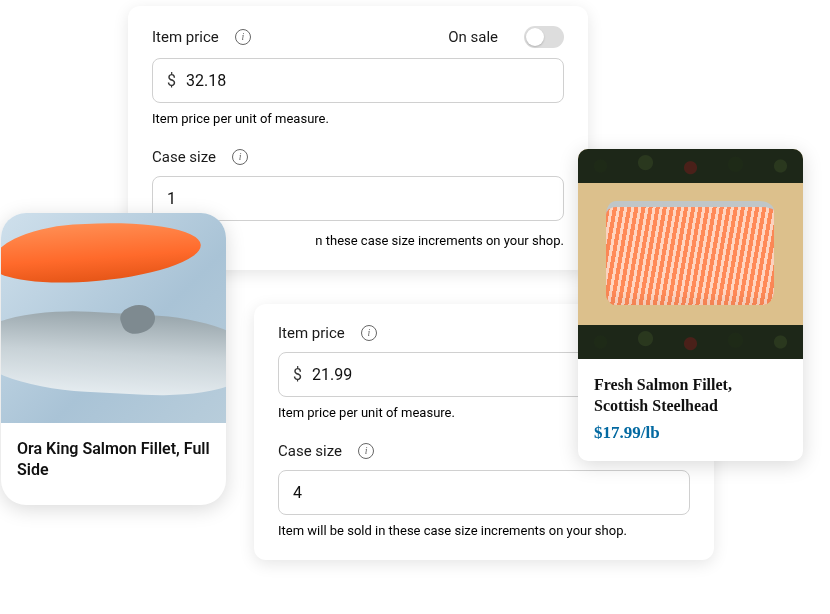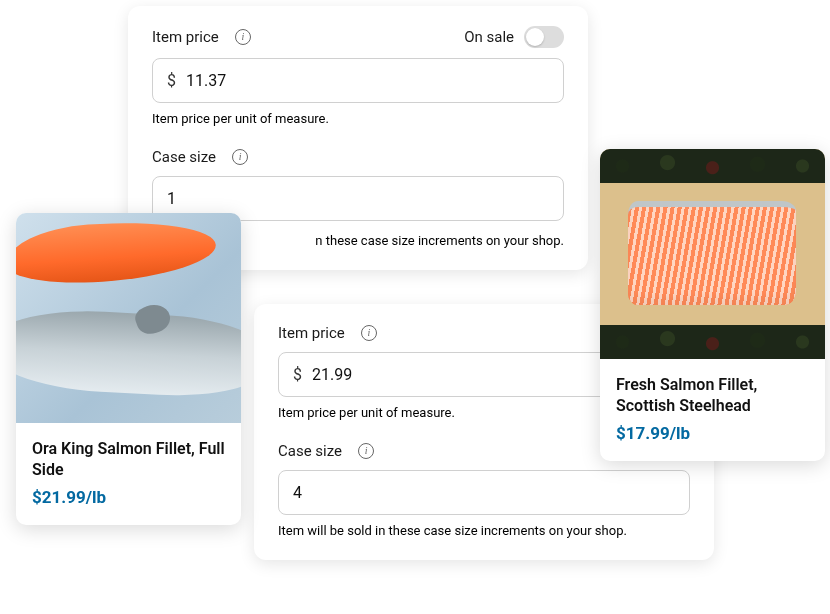--- a/index.html
+++ b/index.html
@@ -41,21 +41,21 @@
     justify-content: center;
     font-size: 10px;
     color: #666;
     font-style: italic;
     font-family: Georgia, serif;
     line-height: 1;
   }
   .toggle-wrap {
     display: flex;
     align-items: center;
-    gap: 10px;
+    gap: 26px;
     font-size: 15px;
     color: #1a1a1a;
   }
   .toggle {
     width: 40px;
     height: 22px;
     background: #ddd;
     border-radius: 11px;
     position: relative;
   }
@@ -136,26 +136,28 @@
     left: 128px;
     top: 6px;
     width: 460px;
   }
   .panel-bottom {
     left: 254px;
     top: 304px;
     width: 460px;
   }
   .card-left {
-    left: 16px;
+    left: 1px;
     top: 213px;
+    border-radius: 25px;
   }
   .card-right {
-    left: 600px;
+    left: 578px;
     top: 149px;
+    font-family: Liberation Serif, serif;
   }
 
   
   .img-left {
     background: linear-gradient(135deg,#cfe0ec 0%, #a9c3d6 60%, #b8cddb 100%);
   }
   .fillet-orange {
     position: absolute;
     left: -10px; top: 10px;
     width: 210px; height: 58px;
@@ -220,21 +222,21 @@
         <span>Item price</span>
         <span class="info-icon">i</span>
       </div>
       <div class="toggle-wrap">
         <span>On sale</span>
         <div class="toggle"></div>
       </div>
     </div>
     <div class="input-wrap">
       <span class="input-prefix">$</span>
-      <span class="input-value">11.37</span>
+      <span class="input-value">32.18</span>
     </div>
     <div class="helper">Item price per unit of measure.</div>
   </div>
 
   <div class="field-block">
     <div class="field-row">
       <div class="field-label">
         <span>Case size</span>
         <span class="info-icon">i</span>
       </div>
@@ -276,21 +278,20 @@
 </div>
 
 <div class="product-card card-left">
   <div class="product-image img-left">
     <div class="fillet-orange"></div>
     <div class="fish-body"></div>
     <div class="fish-fin"></div>
   </div>
   <div class="product-body">
     <div class="product-title">Ora King Salmon Fillet, Full Side</div>
-    <div class="product-price">$21.99/lb</div>
   </div>
 </div>
 
 <div class="product-card card-right">
   <div class="product-image img-right">
     <div class="seaweed-top"></div>
     <div class="fillet-right"></div>
     <div class="seaweed-bottom"></div>
   </div>
   <div class="product-body">

